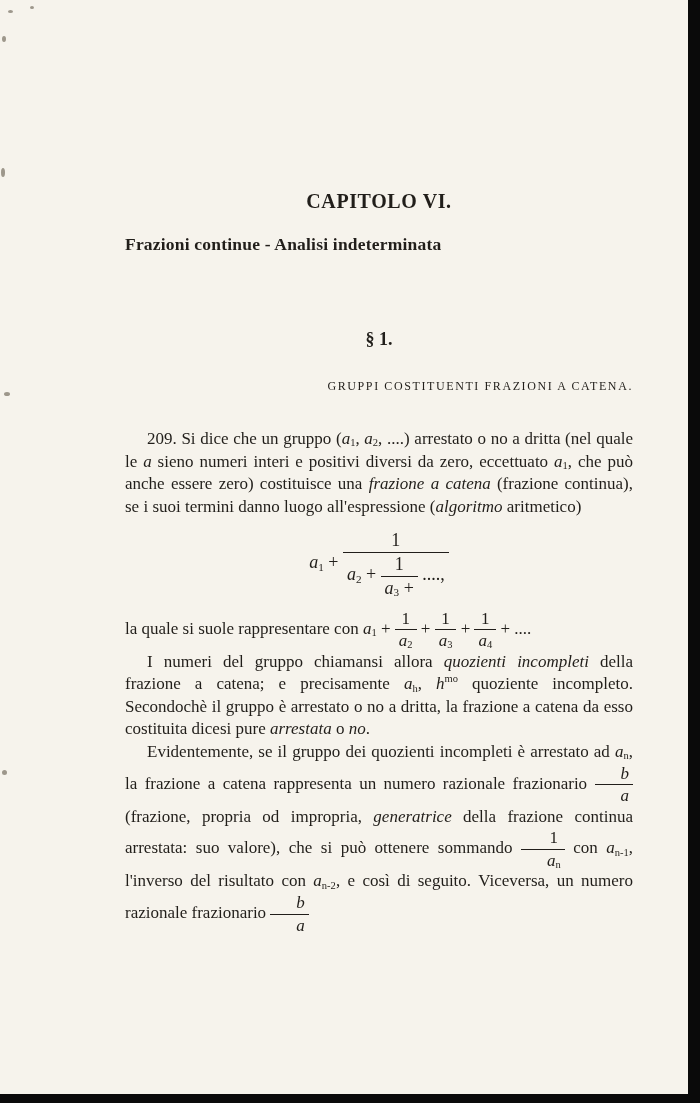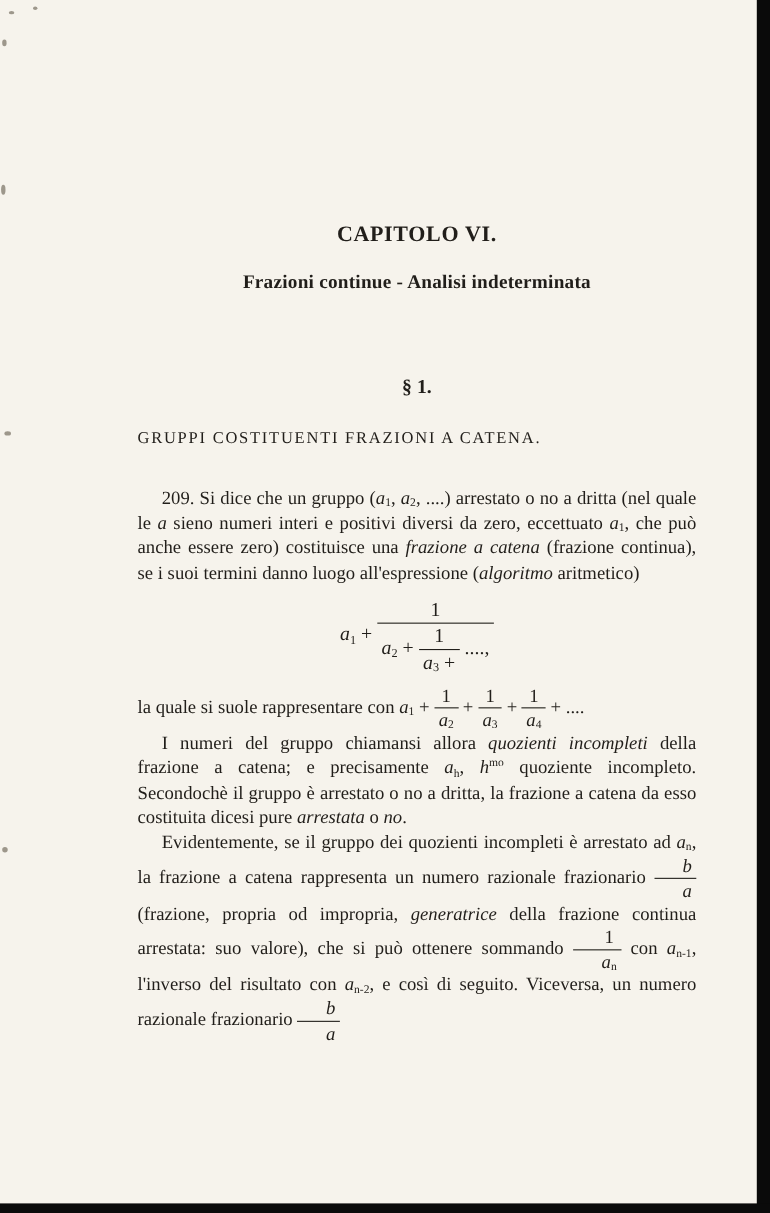--- a/index.html
+++ b/index.html
@@ -6,47 +6,47 @@
   body {
     width: 700px; height: 1103px;
     position: relative;
     background: var(--paper, #f6f3ec);
     color: var(--ink, #211e1a);
     font-family: "Liberation Serif", "DejaVu Serif", serif;
     overflow: hidden;
   }
   .page {
     position: absolute;
-    left: 125px; top: 16px;
+    left: 125px; top: 4px;
     width: 508px;
   }
   .chapter-title {
     margin: 186px 0 0 0;
     text-align: center;
     font-size: 20px;
     font-weight: 600;
     letter-spacing: 0.6px;
   }
   .chapter-subtitle {
     margin: 21px 0 0 0;
-    text-align: center;
+    text-align: left;
     font-size: 17.5px;
     font-weight: bold;
     letter-spacing: 0.2px;
   }
   .section-mark {
     margin-top: 74px;
     text-align: center;
     font-size: 18px;
     font-weight: 600;
   }
   .section-heading {
     margin-top: 29px;
-    text-align: left;
-    font-size: 15px;
+    text-align: right;
+    font-size: 12px;
     letter-spacing: 1.6px;
   }
   p.body {
     margin: 0;
     font-size: 17px;
     line-height: 1.33;
     text-align: justify;
   }
   p.first { margin-top: 34px; }
   p.indent { text-indent: 22px; }

